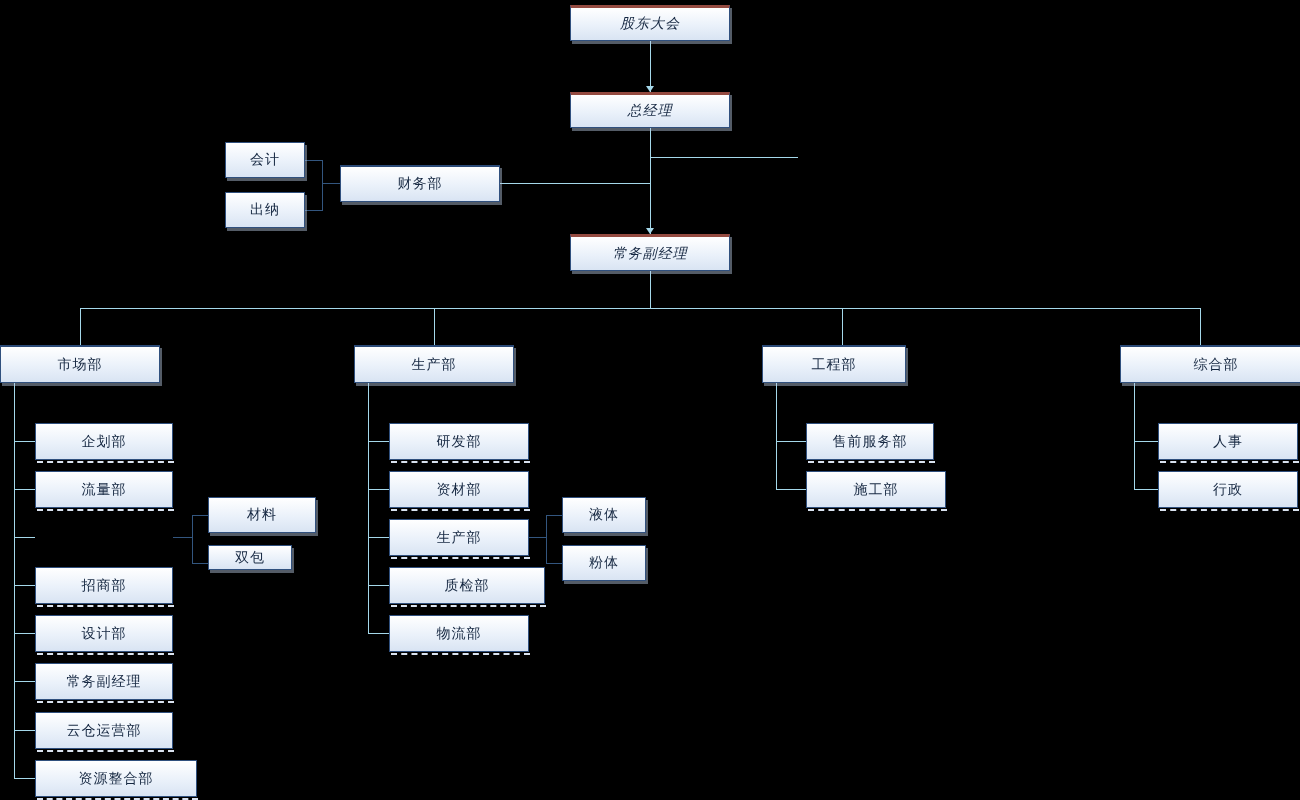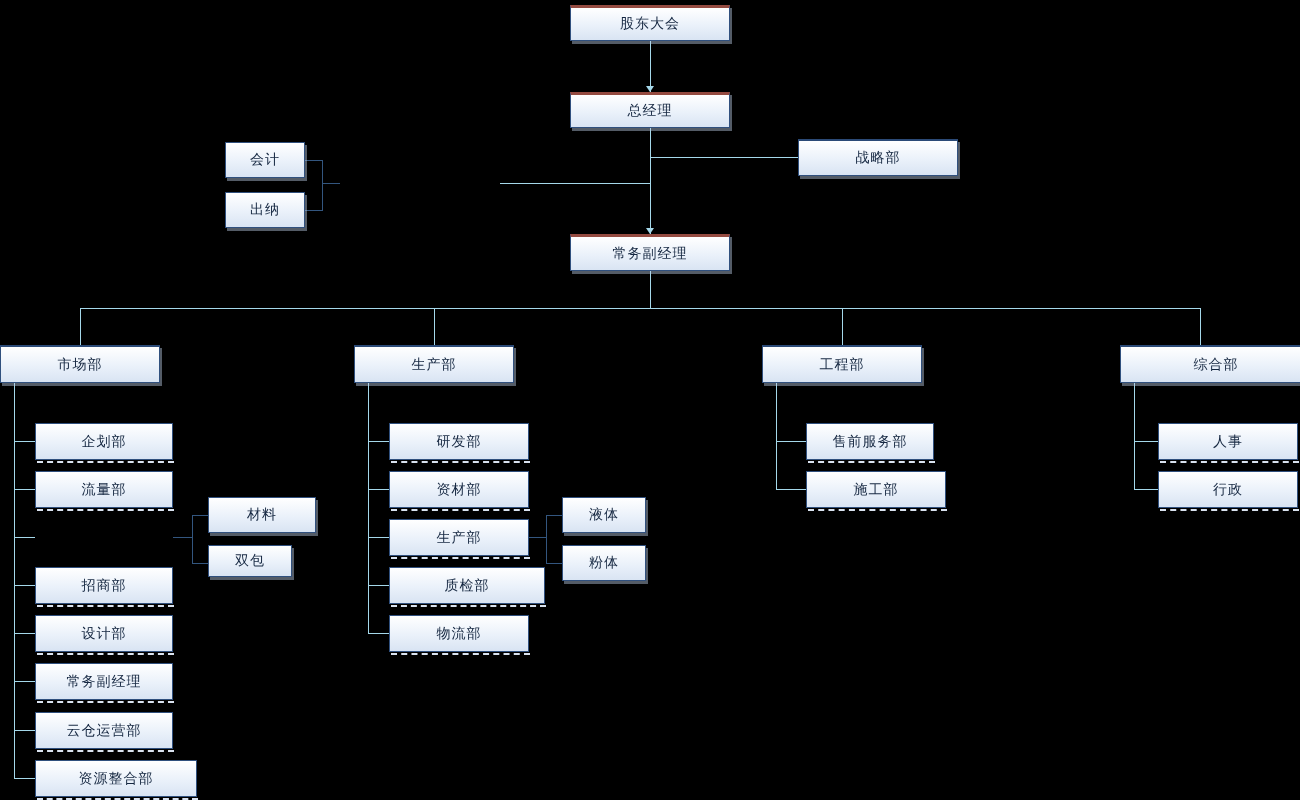--- a/index.html
+++ b/index.html
@@ -2,21 +2,21 @@
 <html><head>
 <meta charset="utf-8">
 <style>
   html,body{margin:0;padding:0;background:#000;}
   .stage{position:relative;width:1300px;height:800px;background:#000;
          font-family:"Liberation Sans",sans-serif;overflow:hidden;}
   .box{position:absolute;box-sizing:border-box;display:flex;align-items:center;justify-content:center;
        background:linear-gradient(180deg,#ffffff 0%,#eaf1fa 55%,#d9e4f3 100%);
        border:1px solid #30507e;color:#152741;font-size:14px;letter-spacing:1px;
        box-shadow:2px 3px 0 rgba(186,203,228,0.45);}
-  .top-tier{border-top:3px solid #944a40;}
+  .top-tier{border-top:3px solid #944a40;font-style:italic;}
   .dept{border-top:2px solid #2b4a77;}
   .leaf{box-shadow:none;}
   .leaf::after{content:"";position:absolute;left:1px;right:-2px;bottom:-4px;border-bottom:2px dashed #d9e2ef;}
   .hline,.vline{position:absolute;display:block;}
   .hline{height:1px;}
   .vline{width:1px;}
   .line-light{background:#a5d8ea;}
   .line-dark{background:#33567f;}
   .arrow-down{position:absolute;width:0;height:0;border-left:4px solid transparent;
               border-right:4px solid transparent;border-top:6px solid #a5d8ea;}
@@ -83,37 +83,37 @@
   <div class="box top-tier" style="left:570px;top:5px;width:160px;height:36px">
     <span class="lbl">股东大会</span>
   </div>
   <div class="box top-tier" style="left:570px;top:92px;width:160px;height:36px">
     <span class="lbl">总经理</span>
   </div>
   <div class="box top-tier" style="left:570px;top:234px;width:160px;height:37px">
     <span class="lbl">常务副经理</span>
   </div>
 
+  <div class="box dept" style="left:340px;top:165px;width:160px;height:37px">
+    <span class="lbl">财务部</span>
+  </div>
   <div class="box" style="left:225px;top:142px;width:80px;height:36px">
     <span class="lbl">会计</span>
   </div>
   <div class="box" style="left:225px;top:192px;width:80px;height:36px">
     <span class="lbl">出纳</span>
-  </div>
-  <div class="box dept" style="left:798px;top:139px;width:160px;height:37px">
-    <span class="lbl">战略部</span>
   </div>
 
   <div class="box dept" style="left:0px;top:345px;width:160px;height:38px">
     <span class="lbl">市场部</span>
   </div>
   <div class="box dept" style="left:354px;top:345px;width:160px;height:38px">
     <span class="lbl">生产部</span>
   </div>
-  <div class="box dept" style="left:762px;top:345px;width:160px;height:38px">
+  <div class="box dept" style="left:762px;top:345px;width:144px;height:38px">
     <span class="lbl">工程部</span>
   </div>
   <div class="box dept" style="left:1120px;top:345px;width:192px;height:38px">
     <span class="lbl">综合部</span>
   </div>
 
   <div class="box leaf" style="left:35px;top:423px;width:138px;height:37px">
     <span class="lbl">企划部</span>
   </div>
   <div class="box leaf" style="left:35px;top:471px;width:138px;height:37px">
@@ -131,21 +131,21 @@
   <div class="box leaf" style="left:35px;top:712px;width:138px;height:37px">
     <span class="lbl">云仓运营部</span>
   </div>
   <div class="box leaf" style="left:35px;top:760px;width:162px;height:37px">
     <span class="lbl">资源整合部</span>
   </div>
 
   <div class="box" style="left:208px;top:497px;width:108px;height:36px">
     <span class="lbl">材料</span>
   </div>
-  <div class="box" style="left:208px;top:545px;width:84px;height:32px">
+  <div class="box" style="left:208px;top:545px;width:84px;height:25px">
     <span class="lbl">双包</span>
   </div>
 
   <div class="box leaf" style="left:389px;top:423px;width:140px;height:37px">
     <span class="lbl">研发部</span>
   </div>
   <div class="box leaf" style="left:389px;top:471px;width:140px;height:37px">
     <span class="lbl">资材部</span>
   </div>
   <div class="box leaf" style="left:389px;top:519px;width:140px;height:37px">

